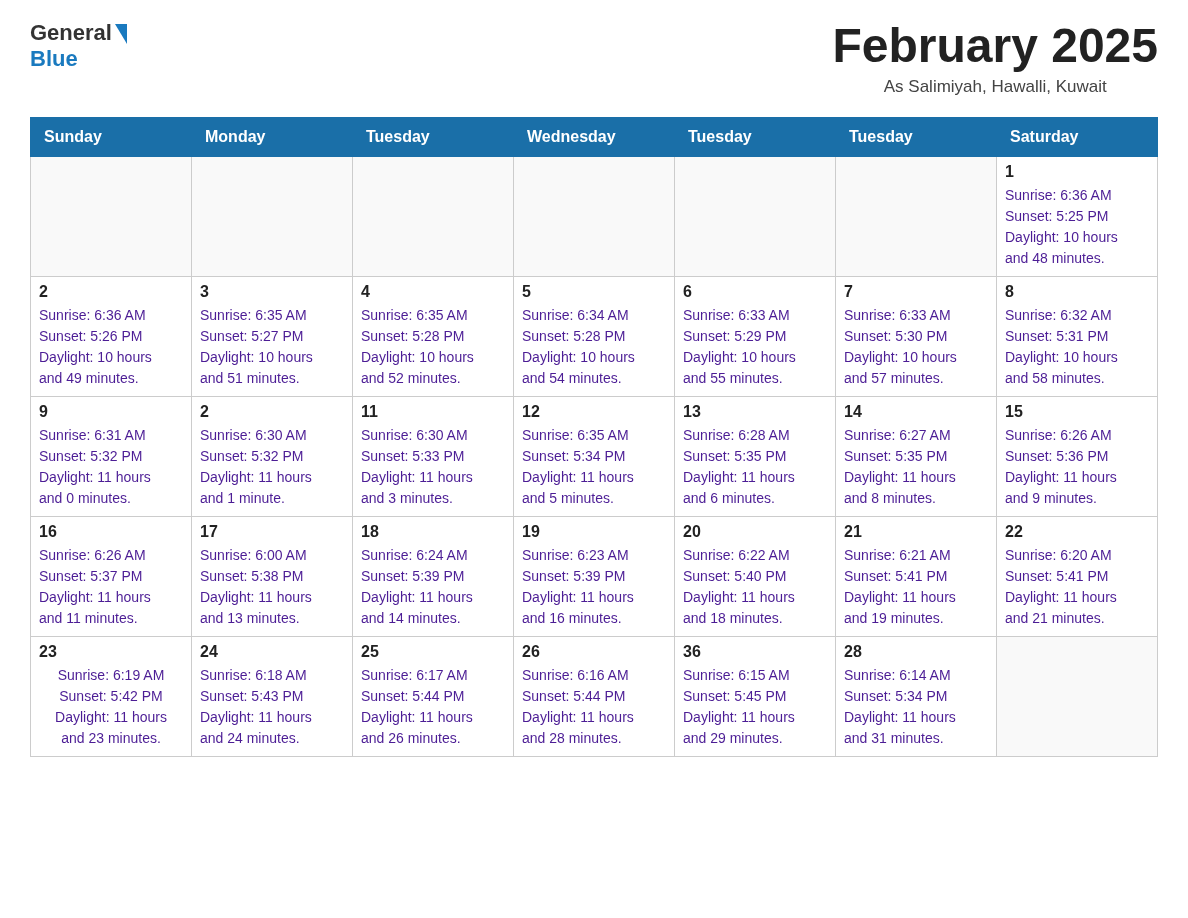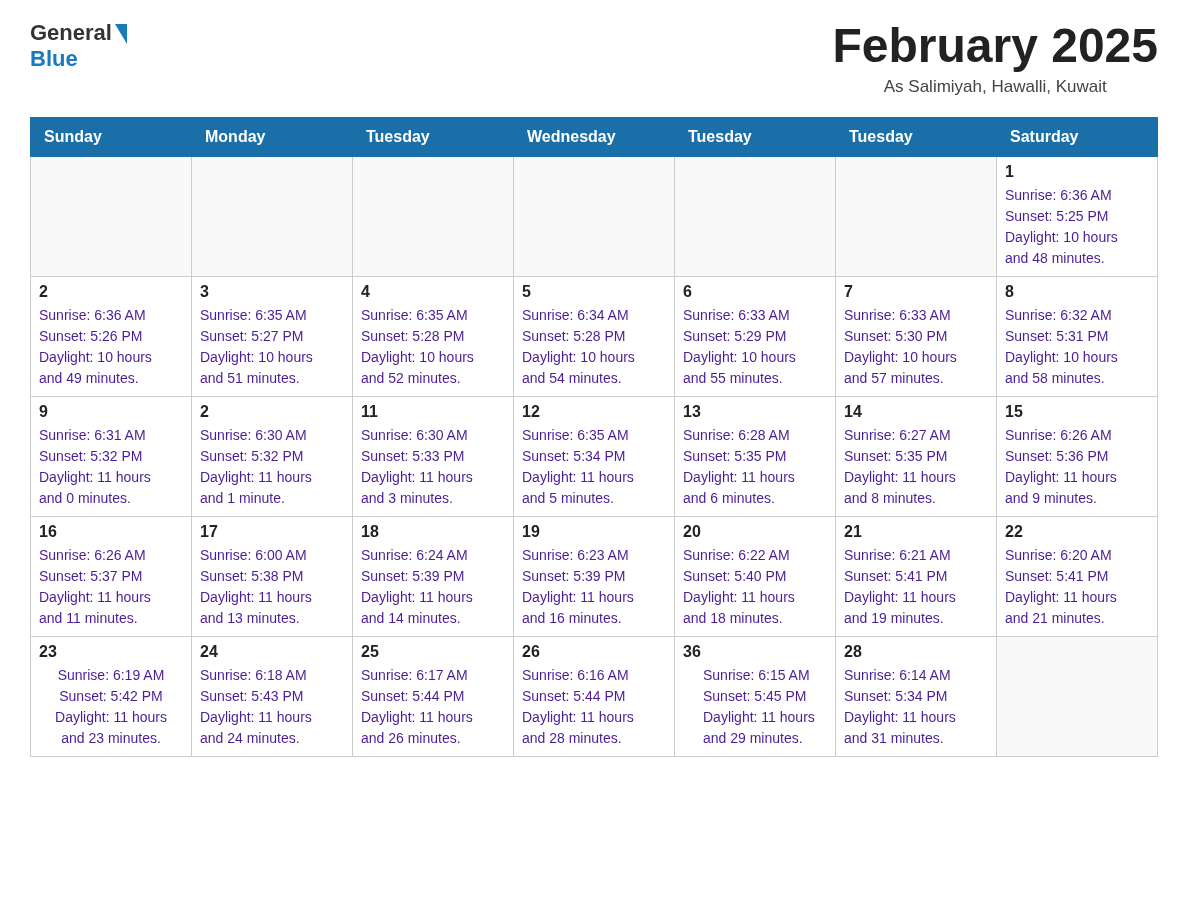--- a/index.html
+++ b/index.html
@@ -322,21 +322,21 @@
         </td>
         <td>
           <span class="day-number">26</span>
           <div class="day-info" style="white-space: pre-line;">Sunrise: 6:16 AM
 Sunset: 5:44 PM
 Daylight: 11 hours
 and 28 minutes.</div>
         </td>
         <td>
           <span class="day-number">36</span>
-          <div class="day-info" style="white-space: pre-line; margin-left: 20px;">Sunrise: 6:15 AM
+          <div class="day-info" style="white-space: pre-line;">Sunrise: 6:15 AM
 Sunset: 5:45 PM
 Daylight: 11 hours
 and 29 minutes.</div>
         </td>
         <td>
           <span class="day-number">28</span>
           <div class="day-info" style="white-space: pre-line;">Sunrise: 6:14 AM
 Sunset: 5:34 PM
 Daylight: 11 hours
 and 31 minutes.</div>

